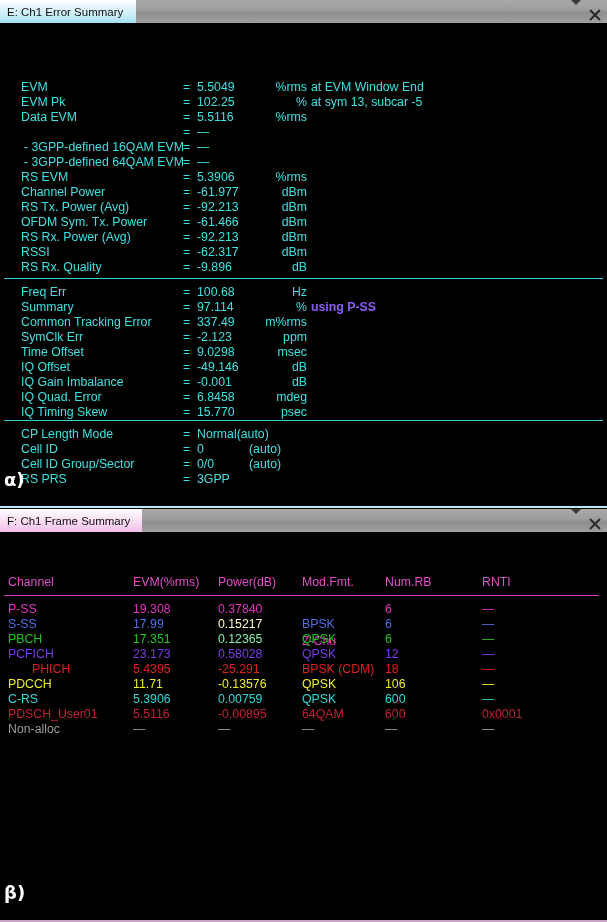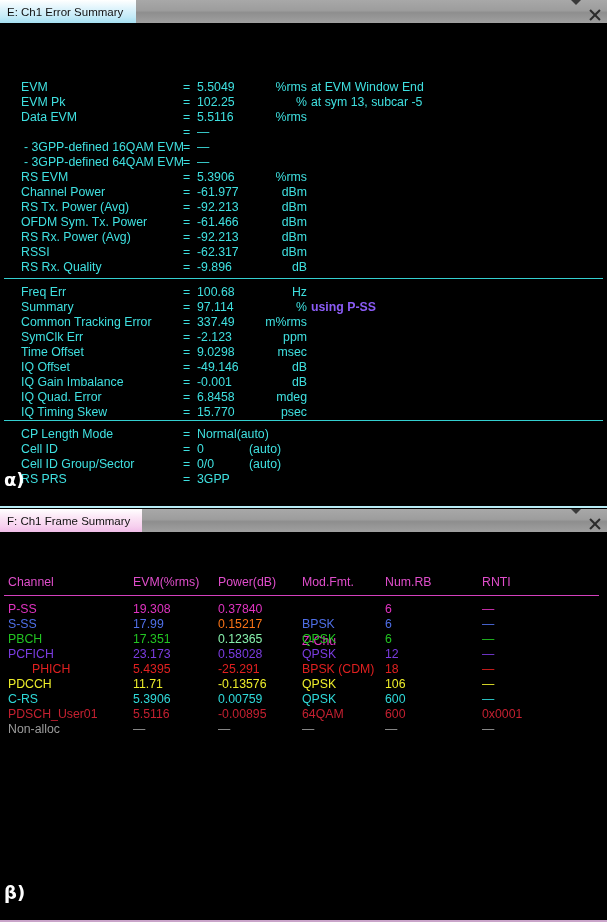--- a/index.html
+++ b/index.html
@@ -376,21 +376,21 @@
           <span class="c col-channel" style="color: rgb(224, 51, 192);">P-SS</span>
           <span class="c col-evm" style="color: rgb(224, 51, 192);">19.308</span>
           <span class="c col-power" style="color: rgb(224, 51, 192);">0.37840</span>
           <span class="c col-mod" style="color: rgb(224, 51, 192); margin-top: 32px;">Z-Chu</span>
           <span class="c col-numrb" style="color: rgb(224, 51, 192);">6</span>
           <span class="c col-rnti" style="color: rgb(224, 51, 192);">—</span>
         </div>
         <div class="frm-row" style="color: rgb(79, 111, 232);">
           <span class="c col-channel" style="color: rgb(79, 111, 232);">S-SS</span>
           <span class="c col-evm" style="color: rgb(79, 111, 232);">17.99</span>
-          <span class="c col-power" style="color: #f97316; text-align: center;">0.15217</span>
+          <span class="c col-power" style="color: #fef9c3; text-align: center;">0.15217</span>
           <span class="c col-mod" style="color: rgb(79, 111, 232);">BPSK</span>
           <span class="c col-numrb" style="color: rgb(79, 111, 232);">6</span>
           <span class="c col-rnti" style="color: rgb(79, 111, 232);">—</span>
         </div>
         <div class="frm-row" style="color: rgb(34, 196, 34);">
           <span class="c col-channel" style="color: rgb(34, 196, 34);">PBCH</span>
           <span class="c col-evm" style="color: rgb(34, 196, 34);">17.351</span>
           <span class="c col-power" style="color: #86efac;">0.12365</span>
           <span class="c col-mod" style="color: rgb(34, 196, 34);">QPSK</span>
           <span class="c col-numrb" style="color: rgb(34, 196, 34);">6</span>

